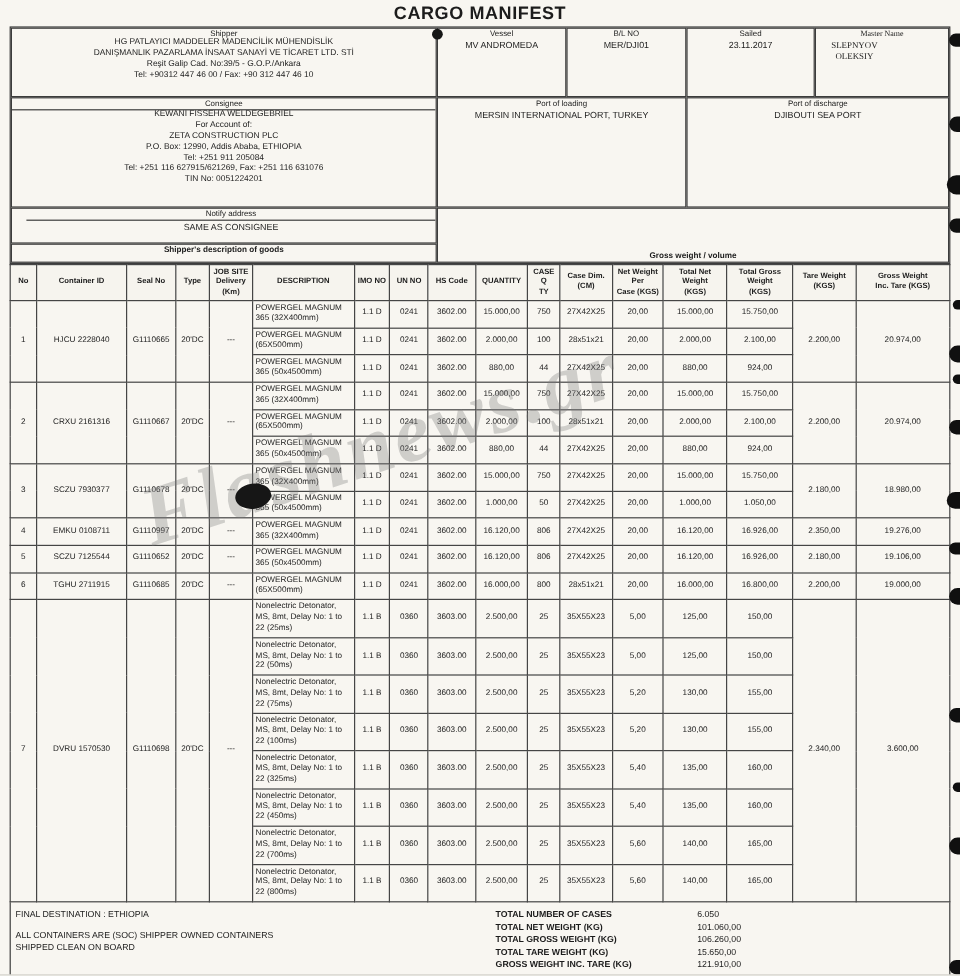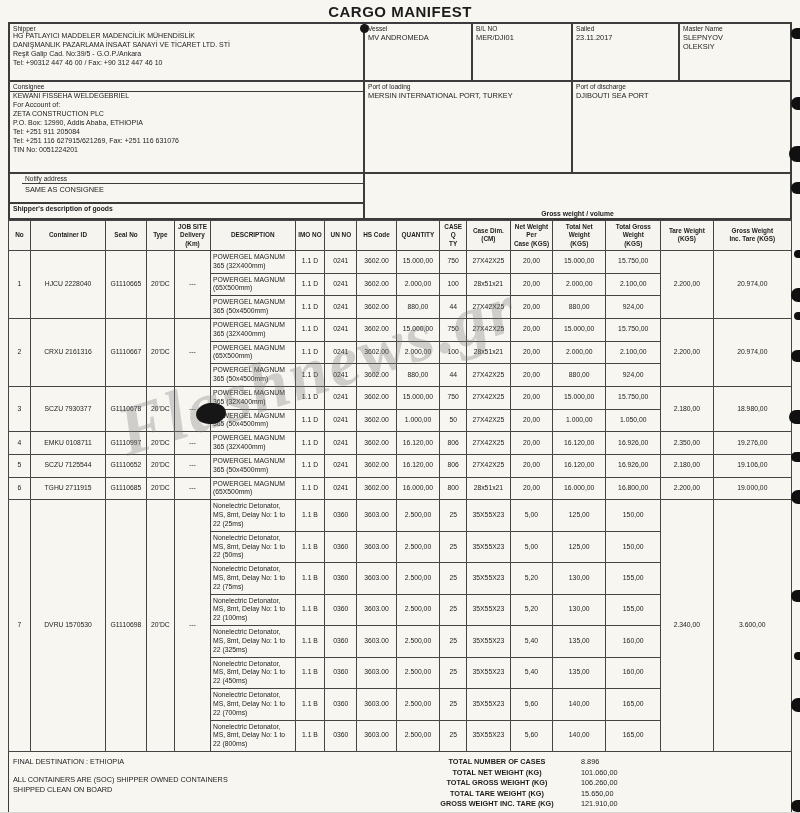--- a/index.html
+++ b/index.html
@@ -10,31 +10,32 @@
   }
   .title { text-align:center; font-size:15px; font-weight:bold; letter-spacing:.5px; padding:3px 0 2px 0; }
   .doc { margin:0 8px; }
 
   
   .hgrid {
     display:grid;
     grid-template-columns:355px 108px 100px 107px 1fr;
     grid-template-rows:58px 92px 30px 16px;
     border:1px solid #3c3c3c;
+    text-align:center;
   }
   .hcell { border:1px solid #3c3c3c; padding:1px 3px; overflow:hidden; box-sizing:border-box; position:relative; }
   .lbl { font-size:6.6px; color:#222; }
   .lbl.ul { border-bottom:1px solid #3c3c3c; margin:0 -3px; padding:0 3px 1px 3px; }
   .val { font-size:7.4px; margin-top:1px; }
   .lines div { font-size:7px; line-height:1.28; }
   .c-shipper   { grid-column:1; grid-row:1; }
   .c-vessel    { grid-column:2; grid-row:1; }
   .c-bl        { grid-column:3; grid-row:1; }
   .c-sailed    { grid-column:4; grid-row:1; }
-  .c-master    { grid-column:5; grid-row:1; }
+  .c-master    { grid-column:5; grid-row:1;font-family:Liberation Serif, serif; }
   .c-consignee { grid-column:1; grid-row:2; }
   .c-loading   { grid-column:2/4; grid-row:2; }
   .c-discharge { grid-column:4/6; grid-row:2; }
   .c-notify    { grid-column:1; grid-row:3;padding-left:15px; }
   .c-grossvol  { grid-column:2/6; grid-row:3/5; display:flex; align-items:flex-end; justify-content:center; }
   .c-goods     { grid-column:1; grid-row:4; }
   .goods-lbl, .grossvol-lbl { font-size:6.8px; font-weight:bold; }
 
   
   table.manifest { width:100%; border-collapse:collapse; table-layout:fixed; margin-top:0; }
@@ -46,21 +47,21 @@
   .manifest th { font-weight:bold; white-space:pre-line; font-size:6.4px; background:#f6f4ee; }
   .manifest td.al-l { text-align:left; }
 
   
   .footer { border:1px solid #3c3c3c; border-top:none; display:flex; padding:5px 4px 6px 4px; min-height:58px; box-sizing:border-box; }
   .notes { width:400px; font-size:7.3px; }
   .notes div { line-height:1.35; }
   .notes div:first-child { margin-bottom:8px; }
   .totals { flex:1; }
   .total-row { display:flex; line-height:1.45; }
-  .total-label { width:168px; font-size:7.3px; font-weight:bold;text-align:center; }
+  .total-label { width:168px; font-size:7.3px; font-weight:bold; }
   .total-value { font-size:7.3px; }
 
   
   .watermark {
     position:absolute; top:330px; left:110px; transform:rotate(-18deg);
     font-family:"Liberation Serif", serif; font-style:italic; font-weight:bold;
     font-size:70px; letter-spacing:2px; color:rgba(125,125,125,.33);
     pointer-events:none; z-index:5; white-space:nowrap;
   }
   .edge-blob { position:absolute; right:0; width:9px; background:#101010; border-radius:8px 0 0 8px; z-index:6; }
@@ -466,21 +467,21 @@
 
     <div class="footer">
       <div class="notes">
           <div>FINAL DESTINATION : ETHIOPIA</div>
           <div>ALL CONTAINERS ARE (SOC) SHIPPER OWNED CONTAINERS</div>
           <div>SHIPPED CLEAN ON BOARD</div>
         </div>
       <div class="totals">
           <div class="total-row">
             <div class="total-label">TOTAL NUMBER OF CASES</div>
-            <div class="total-value">8.896</div>
+            <div class="total-value">6.050</div>
           </div>
           <div class="total-row">
             <div class="total-label">TOTAL NET WEIGHT (KG)</div>
             <div class="total-value">101.060,00</div>
           </div>
           <div class="total-row">
             <div class="total-label">TOTAL GROSS WEIGHT (KG)</div>
             <div class="total-value">106.260,00</div>
           </div>
           <div class="total-row">

